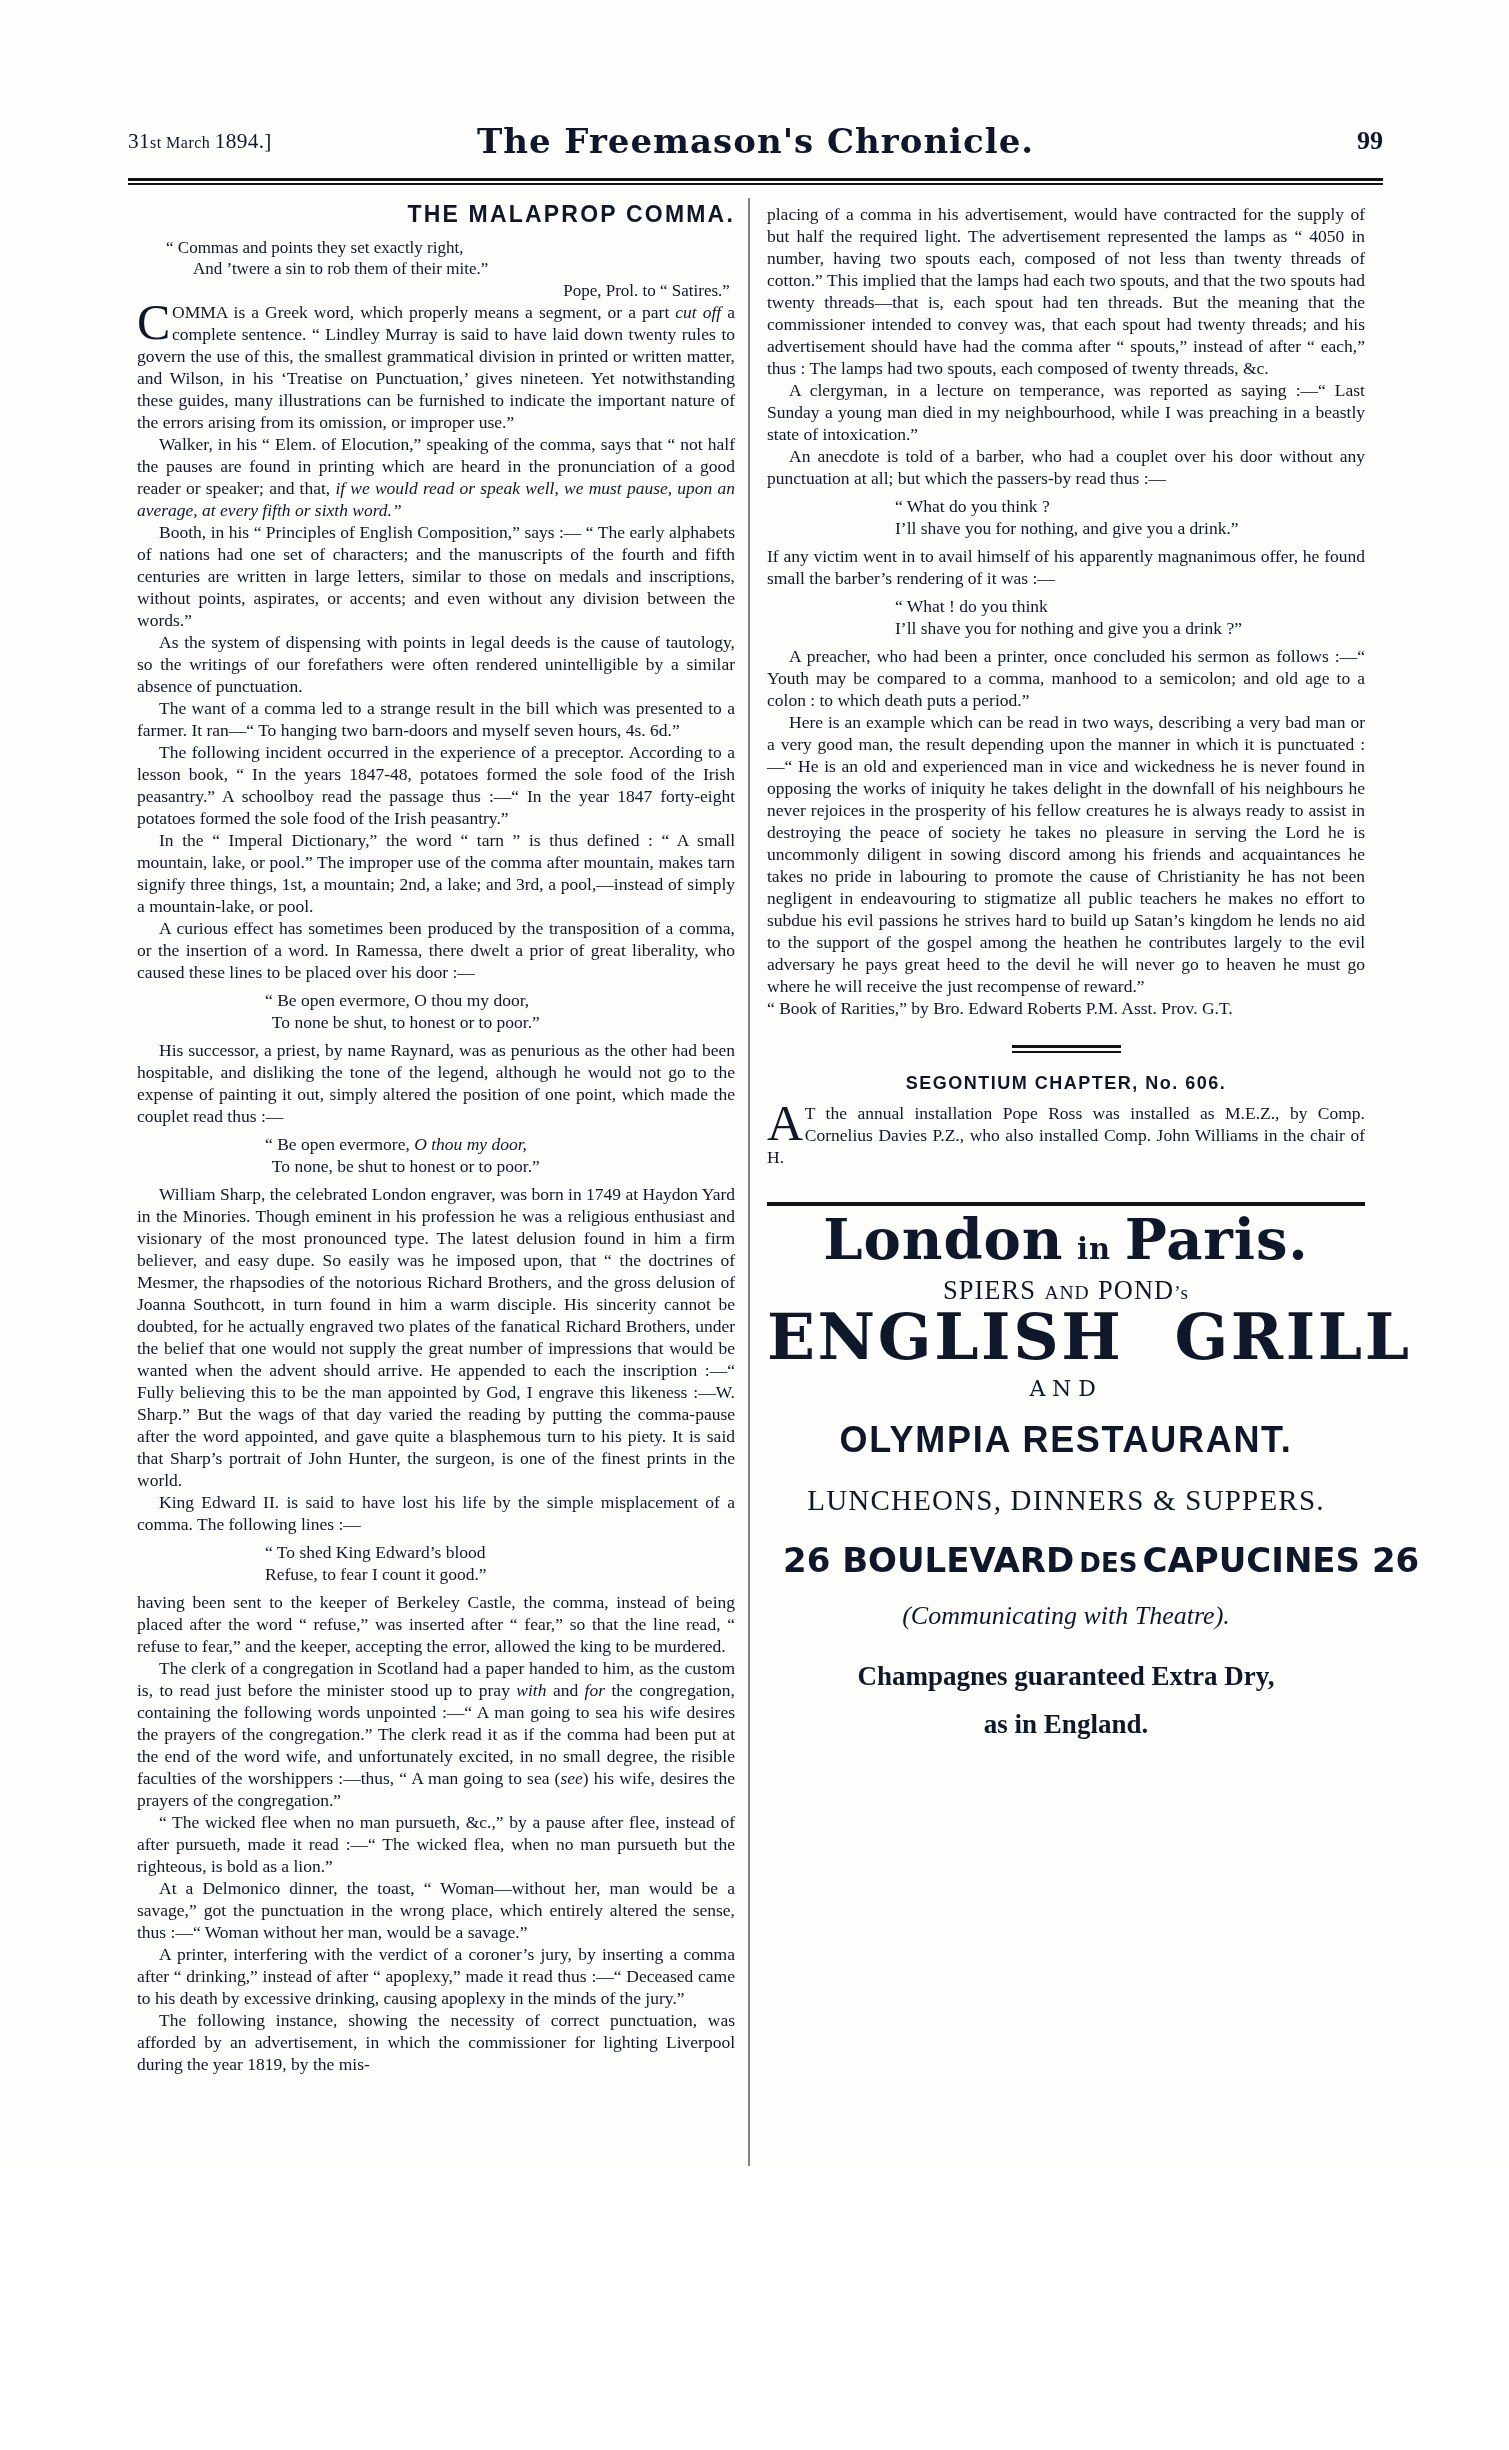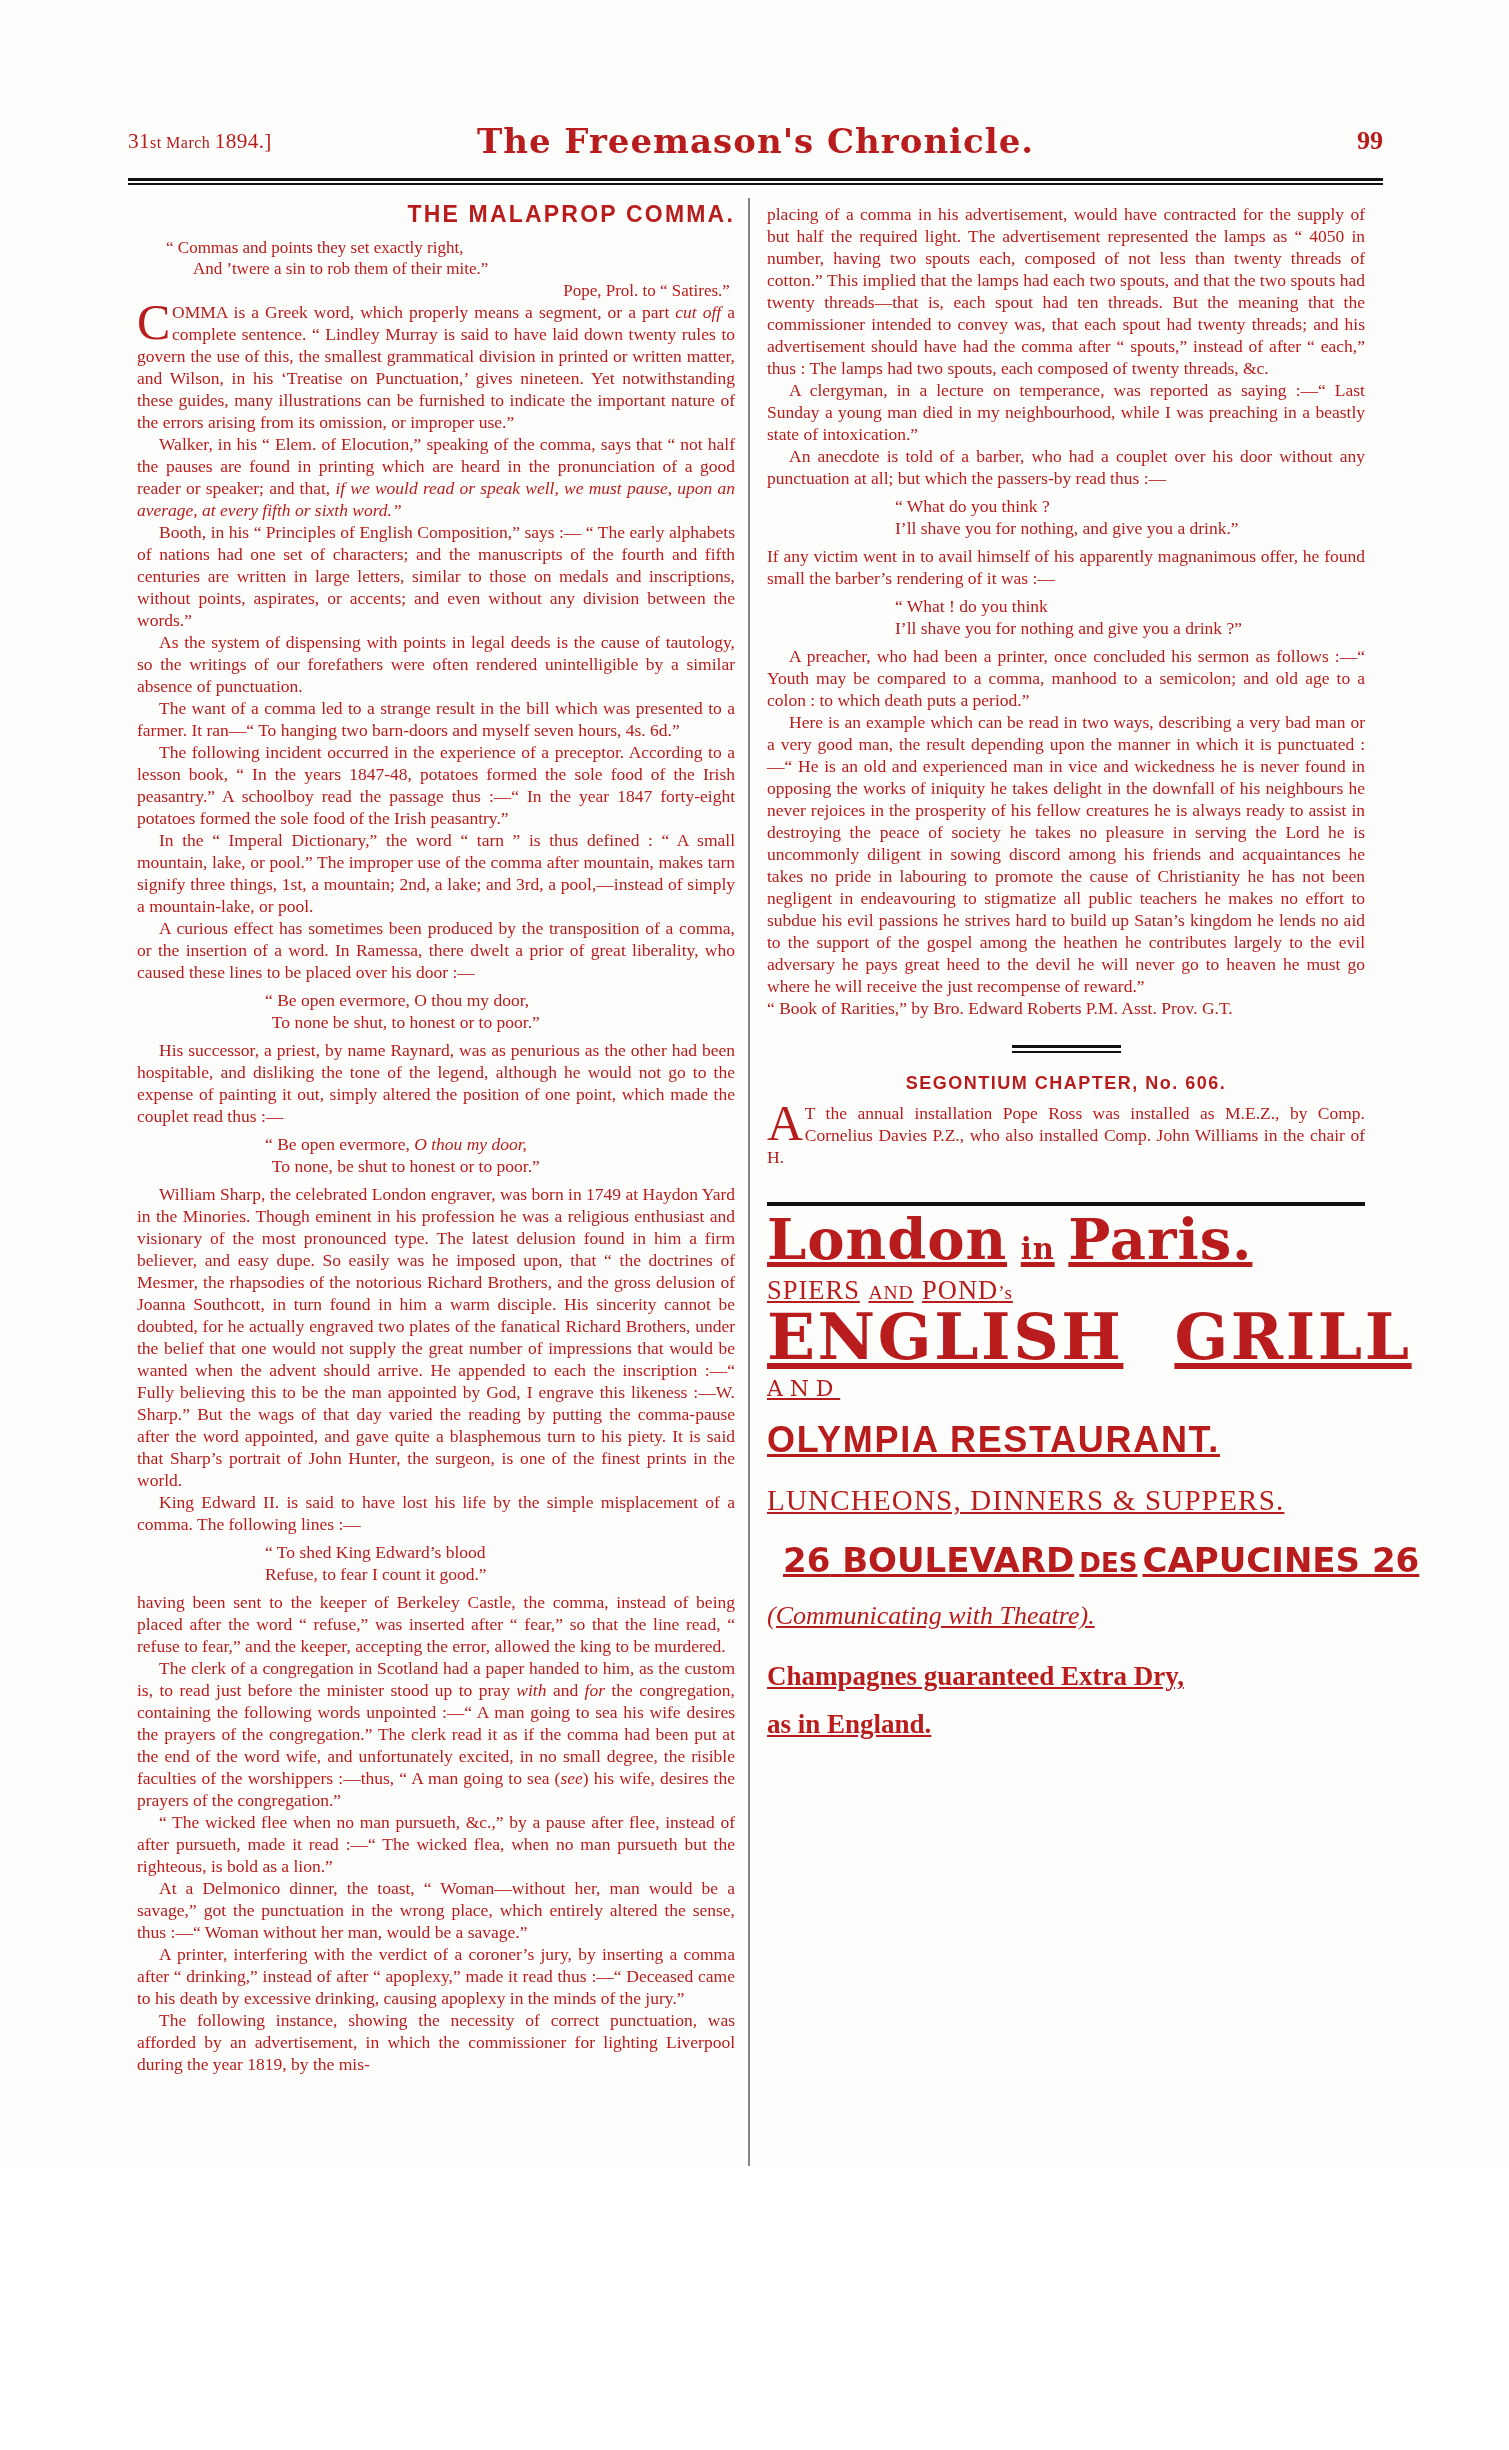--- a/index.html
+++ b/index.html
@@ -6,21 +6,21 @@
     margin: 0;
     padding: 0;
     background: #ffffff;
   }
   .page {
     position: relative;
     width: 1510px;
     height: 2166px;
     background: #fdfdfb;
     font-family: "Liberation Serif", "DejaVu Serif", serif;
-    color: #b91c1c;
+    color: #0f172a;
     overflow: hidden;
   }
 
   
   .masthead {
     position: absolute;
     left: 128px;
     top: 126px;
     width: 1255px;
     height: 44px;
@@ -148,21 +148,21 @@
     margin: 6.8px 0 8.5px 0;
   }
 
   .rule-thick {
     height: 4.3px;
     background: #111;
     margin: 34px 0 22px 0;
   }
 
   
-  .ad { text-align: left; text-decoration: underline; }
+  .ad { text-align: center; }
   .ad-line1 {
     font-size: 56px;
     font-weight: bold;
     font-family: "DejaVu Serif", "Liberation Serif", serif;
     letter-spacing: 0.9px;
     margin: 19px 0 5.1px 0;
     white-space: nowrap;
   }
   .ad-line1 .sm {
     font-size: 29px;

